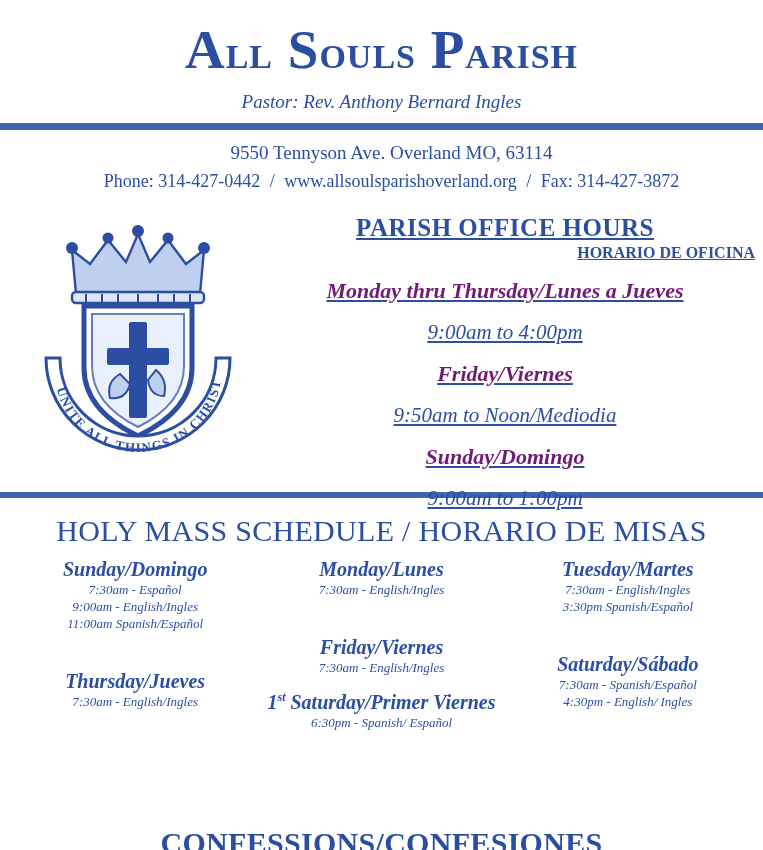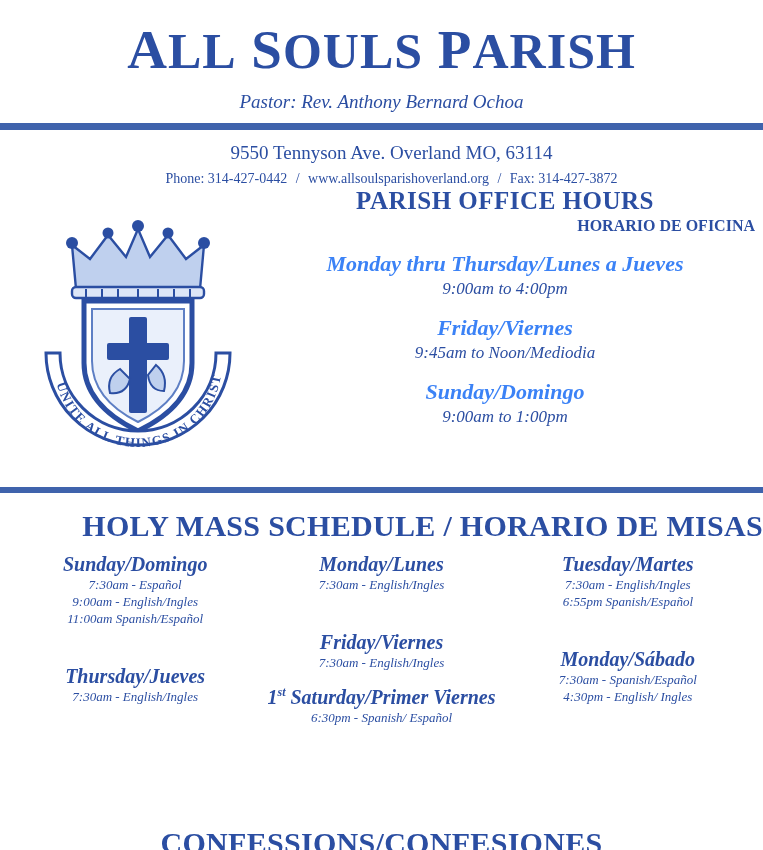--- a/index.html
+++ b/index.html
@@ -30,21 +30,21 @@
     font-family: "Liberation Serif", serif;
     font-weight: bold;
     font-size: 55px;
     line-height: 1;
     letter-spacing: 1px;
     color: #2b4ea2;
     margin: 0;
     white-space: nowrap;
   }
   .parish-title .small-caps {
-    font-size: 50px;
+    font-size: 34px;
   }
   .pastor-line {
     margin-top: 14px;
     font-size: 19px;
     font-style: italic;
     color: #2b4ea2;
   }
   .pastor-line .pastor-label {
     font-weight: normal;
   }
@@ -62,21 +62,21 @@
   .contact {
     text-align: center;
     padding-top: 12px;
     padding-left: 20px;
   }
   .address {
     font-size: 19px;
     color: #2b4ea2;
   }
   .contact-line {
-    font-size: 14px;
+    font-size: 18px;
     margin-top: 7px;
     color: #2b4ea2;
   }
   .contact-line .sep {
     padding: 0 5px;
   }
 
   
   .mid {
     position: relative;
@@ -85,23 +85,24 @@
   .crest {
     position: absolute;
     left: 28px;
     top: 6px;
     width: 220px;
     height: 265px;
   }
   .office {
     position: absolute;
     left: 255px;
-    top: 0;
+    top: 22px;
     width: 500px;
     text-align: center;
+    text-decoration: underline;
   }
   .office-h1 {
     font-size: 25px;
     font-weight: bold;
     letter-spacing: .5px;
     color: #2b4ea2;
   }
   .office-h2 {
     font-size: 16px;
     font-weight: bold;
@@ -109,37 +110,37 @@
     margin-top: 2px;
     text-align: right;
   }
   .office-group {
     margin-top: 16px;
   }
   .office-day {
     font-size: 22px;
     font-weight: bold;
     font-style: italic;
-    color: #3b82f6;
+    color: #701a75;
   }
   .office-time {
-    font-size: 17px;
-    font-style: italic;
-    color: #2b4ea2;
-    margin-top: 2px;
+    font-size: 21px;
+    font-style: italic;
+    color: #2b4ea2;
+    margin-top: 16px;
   }
 
   
   .mass {
     padding-top: 16px;
   }
   .mass-title {
-    text-align: right;
+    text-align: center;
     font-size: 30px;
-    font-weight: bold;
+    font-weight: normal;
     letter-spacing: .3px;
     color: #2b4ea2;
   }
   .mass-cols {
     display: flex;
     margin-top: 10px;
     padding: 0 12px;
   }
   .mass-col {
     flex: 1;
@@ -188,21 +189,21 @@
 <body>
 
 <div class="page">
 
   <div class="masthead">
     <div class="parish-title">
       <span><span>A</span><span class="small-caps">LL</span> <span>S</span><span class="small-caps">OULS</span> <span>P</span><span class="small-caps">ARISH</span></span>
     </div>
     <div class="pastor-line">
       <span class="pastor-label">Pastor:</span>
-      <span>Rev. Anthony Bernard Ochoa</span>
+      <span>Rev. Anthony Bernard Ingles</span>
     </div>
   </div>
 
   <div class="rule"></div>
 
   <div class="contact">
     <div class="address">9550 Tennyson Ave. Overland MO, 63114</div>
     <div class="contact-line">
       <span>Phone: 314-427-0442</span>
       <span class="sep">/</span>
@@ -256,21 +257,21 @@
     <div class="office">
       <div class="office-h1">PARISH OFFICE HOURS</div>
       <div class="office-h2">HORARIO DE OFICINA</div>
 
       <div class="office-group">
         <div class="office-day">Monday thru Thursday/Lunes a Jueves</div>
         <div class="office-time">9:00am to 4:00pm</div>
       </div>
       <div class="office-group">
         <div class="office-day">Friday/Viernes</div>
-        <div class="office-time">9:45am to Noon/Mediodia</div>
+        <div class="office-time">9:50am to Noon/Mediodia</div>
       </div>
       <div class="office-group">
         <div class="office-day">Sunday/Domingo</div>
         <div class="office-time">9:00am to 1:00pm</div>
       </div>
     </div>
   </div>
 
   <div class="rule thin"></div>
 
@@ -308,25 +309,25 @@
             <span>1</span><sup>st</sup><span> Saturday/Primer Viernes</span>
           </div>
           <div class="mass-time">6:30pm - Spanish/ Español</div>
         </div>
       </div>
 
       <div class="mass-col">
         <div class="mass-block">
           <div class="mass-day">Tuesday/Martes</div>
           <div class="mass-time">7:30am - English/Ingles</div>
-          <div class="mass-time">6:55pm Spanish/Español</div>
+          <div class="mass-time">3:30pm Spanish/Español</div>
         </div>
         <div class="spacer-block"></div>
         <div class="mass-block">
-          <div class="mass-day">Monday/Sábado</div>
+          <div class="mass-day">Saturday/Sábado</div>
           <div class="mass-time">7:30am - Spanish/Español</div>
           <div class="mass-time">4:30pm - English/ Ingles</div>
         </div>
       </div>
 
     </div>
   </div>
 
   <div class="confessions">
     <div class="confessions-title">CONFESSIONS/CONFESIONES</div>

